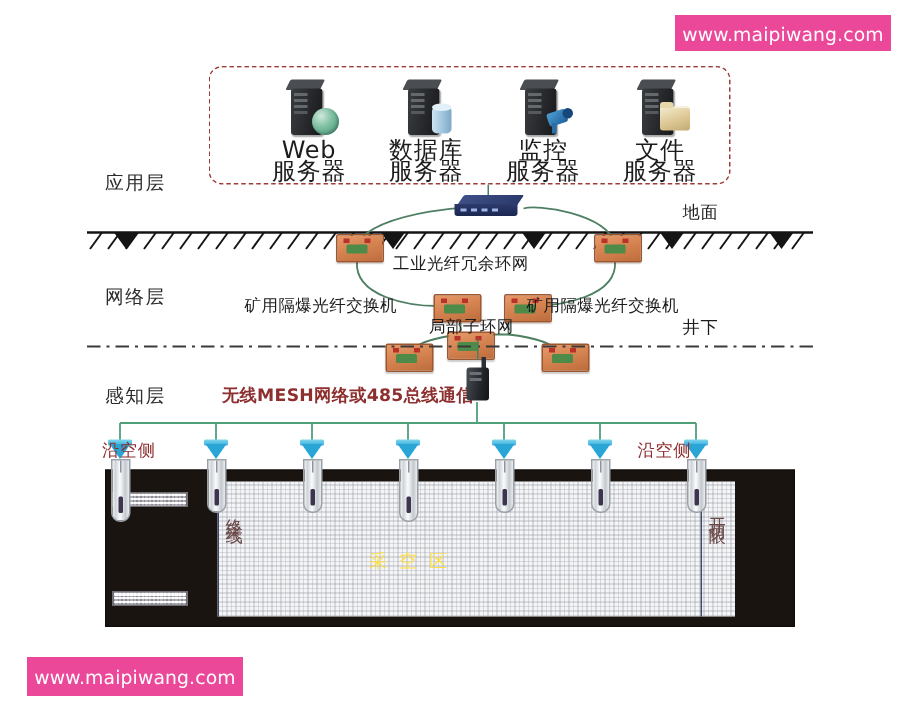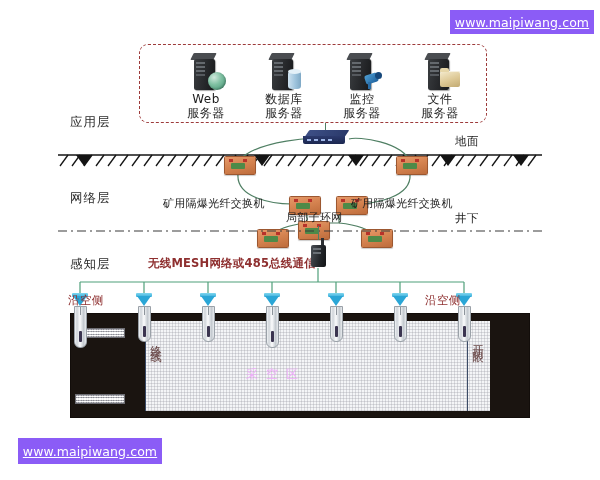--- a/index.html
+++ b/index.html
@@ -12,29 +12,28 @@
     width: 600px;
     height: 480px;
     background: #ffffff;
     font-family: "DejaVu Sans", "Liberation Sans", sans-serif;
     overflow: hidden;
   }
 
   
   .watermark {
     position: absolute;
-    background: #8b5cf6;
+    background: #ec4899;
     color: #ffffff;
     font-size: 12.5px;
     letter-spacing: 0.1px;
     display: flex;
     align-items: center;
     justify-content: center;
     font-family: "DejaVu Sans", "Liberation Sans", sans-serif;
-    text-decoration: underline;
   }
   #wm-top { left: 450px; top: 10px; width: 144px; height: 24px; }
   #wm-bottom { left: 18px; top: 438px; width: 144px; height: 26px; }
 
   
   .layer-label {
     position: absolute;
     font-size: 12.5px;
     color: #2b2b2b;
     letter-spacing: 1px;
@@ -147,21 +146,21 @@
     box-shadow: inset 0 1px 0 rgba(255,255,255,.6);
   }
   .badge-folder::before {
     content: "";
     position: absolute;
     left: 0; top: -3px; width: 9px; height: 4px;
     background: #e6d6a8;
     border-radius: 2px 2px 0 0;
   }
   .server-label {
-    font-size: 12px;
+    font-size: 16px;
     color: #1c1c1c;
     line-height: 13.5px;
     letter-spacing: 0.5px;
   }
   .server-label .l2 { display: block; }
 
   
   .vline {
     position: absolute;
     background: #4f7f63;
@@ -408,21 +407,21 @@
     position: absolute;
     writing-mode: vertical-rl;
     font-size: 11.5px;
     color: #6b4a4a;
     letter-spacing: 3px;
     line-height: 14px;
   }
   #goaf-label {
     position: absolute;
     font-size: 12px;
-    color: #f0abfc;
+    color: #fde047;
     letter-spacing: 8px;
   }
 </style>
 </head>
 <body>
 
 <div id="stage">
 
   <div class="watermark" id="wm-top">www.maipiwang.com</div>
   <div class="watermark" id="wm-bottom">www.maipiwang.com</div>
@@ -565,20 +564,21 @@
   </div>
 
   <div class="switch" style="left:224px; top:156px;"></div>
   <div class="switch" style="left:396px; top:156px;"></div>
   <div class="switch" style="left:289px; top:196px;"></div>
   <div class="switch" style="left:336px; top:196px;"></div>
   <div class="switch" style="left:298px; top:221px;"></div>
   <div class="switch" style="left:257px; top:229px;"></div>
   <div class="switch" style="left:361px; top:229px;"></div>
 
+  <div class="net-text" style="left:262px; top:168px;">工业光纤冗余环网</div>
   <div class="net-text" style="left:163px; top:196px;">矿用隔爆光纤交换机</div>
   <div class="net-text" style="left:351px; top:196px;">矿用隔爆光纤交换机</div>
   <div class="net-text" style="left:286px; top:210px;">局部子环网</div>
 
   <svg id="divider" viewBox="0 0 484 2" preserveAspectRatio="none">
     <line x1="0" y1="1" x2="484" y2="1" stroke="#3a3a3a" stroke-width="1.2" stroke-dasharray="9 4 2 4"></line>
   </svg>
 
   <div class="red-text" style="left:148px; top:256px;">无线MESH网络或485总线通信</div>
 

